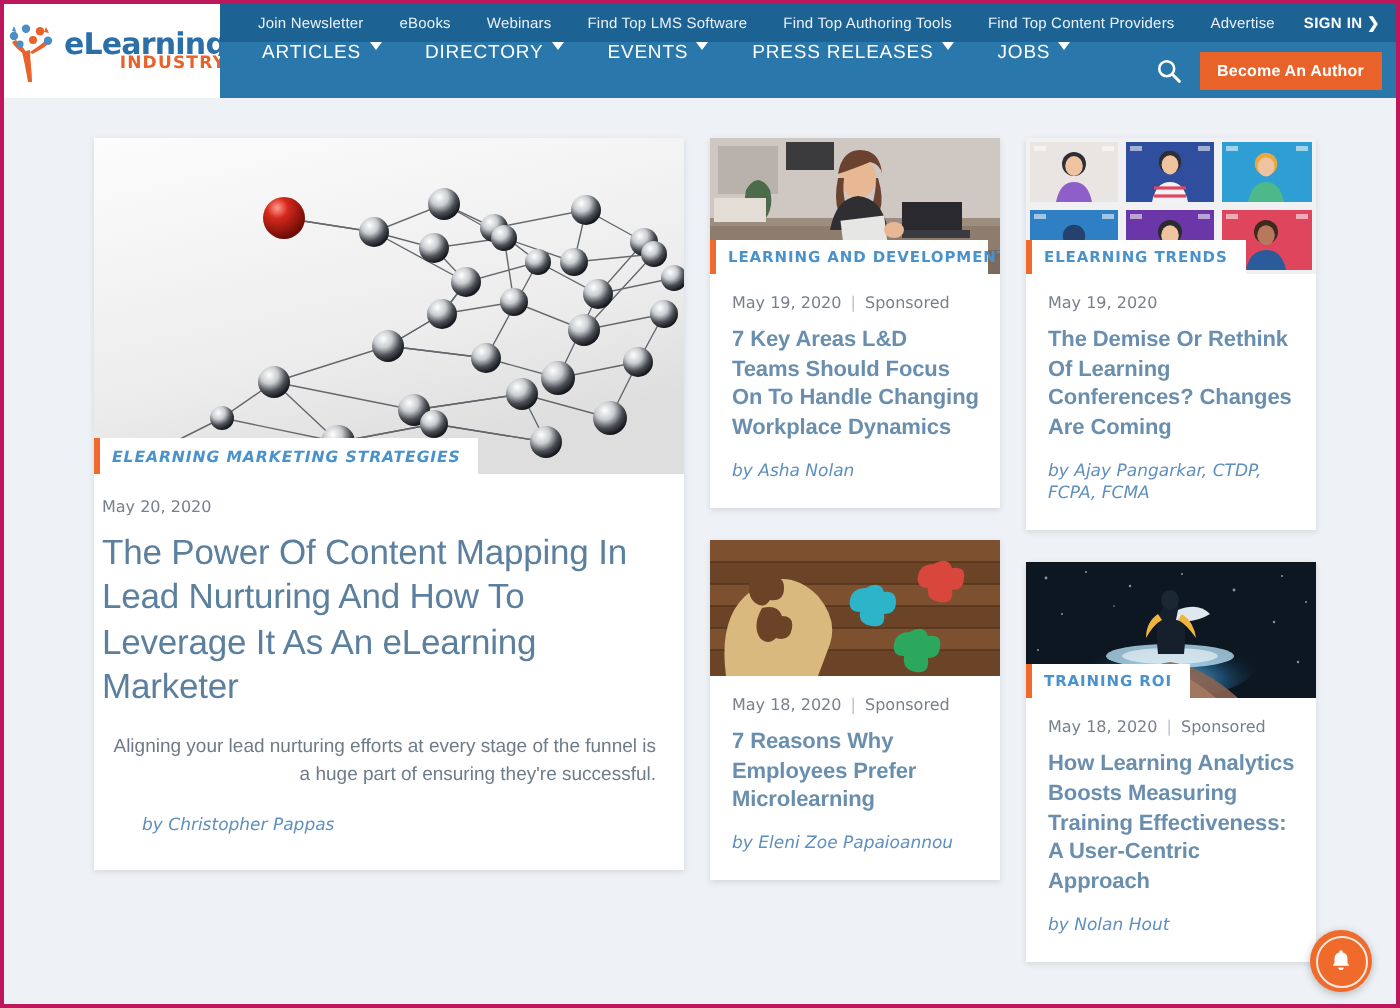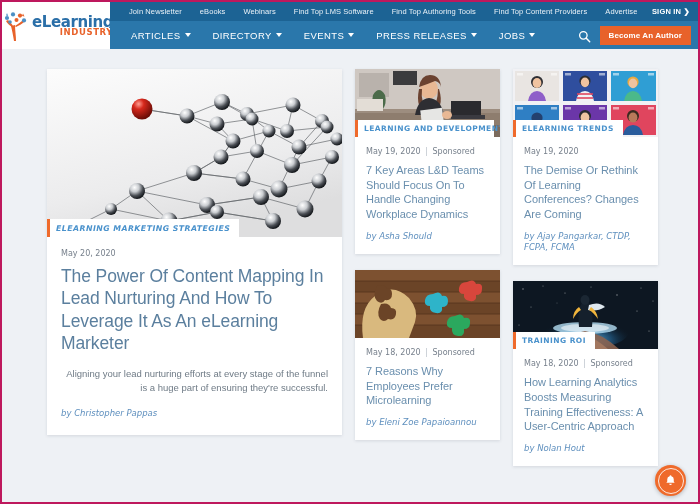--- a/index.html
+++ b/index.html
@@ -49,21 +49,21 @@
     position: absolute; right: 8px; color: #ffffff;
     font-size: 7.5px; font-weight: bold; letter-spacing: 0.2px;
   }
 
   .navbar {
     position: absolute; left: 108px; top: 19px; right: 0; height: 28px;
     background: #2a77ab; display: flex; align-items: center; padding-left: 10px;
   }
   .navbar .nav-item {
     color: #ffffff; font-size: 9.5px; text-decoration: none; padding: 0 11px;
-    letter-spacing: 0.4px; display: flex; align-items: center; gap: 4px;
+    letter-spacing: 0.4px; display: flex; align-items: flex-start; gap: 4px;
     white-space: nowrap; height: 100%;
   }
   .caret {
     width: 0; height: 0; border-left: 3px solid transparent;
     border-right: 3px solid transparent; border-top: 4px solid #ffffff;
     display: inline-block;
   }
   .nav-right { position: absolute; right: 7px; display: flex; align-items: center; gap: 9px; }
   .search-icon { width: 13px; height: 13px; cursor: pointer; }
   .author-btn {
@@ -98,38 +98,38 @@
   .cat-accent { width: 3px; height: 17px; background: #ef6a2b; flex: none; margin-right: 6px; }
   .cat-label {
     font-size: 7.5px; color: #4a92cc; letter-spacing: 0.45px;
     font-weight: bold; white-space: nowrap; text-transform: uppercase;
     font-family: "DejaVu Sans", sans-serif;
   }
   .cat-band-hero { height: 18px; }
   .cat-band-hero .cat-accent { height: 18px; }
   .cat-band-hero .cat-label { font-size: 7.8px; font-style: italic; }
 
-  .body { padding: 12px 14px 15px 14px; }
+  .body { padding: 12px 14px 15px 4px; }
   .body-small { padding: 10px 10px 12px 11px; }
 
   .meta { font-size: 8px; color: #77808c; margin-bottom: 7px; font-family: "DejaVu Sans", sans-serif; }
   .meta .sep { color: #b9c0c9; padding: 0 2px; }
   .meta .sponsored { color: #77808c; }
 
   .title-hero {
     font-size: 17.5px; line-height: 1.28; color: #5b7f9e; font-weight: normal;
     letter-spacing: -0.1px; margin-bottom: 12px;
   }
   .excerpt { font-size: 9.5px; line-height: 1.5; color: #6f7b86; margin-bottom: 13px; text-align: right; }
   .byline { font-size: 8.5px; color: #5e8fbe; font-style: italic; line-height: 1.35;
     font-family: "DejaVu Sans", sans-serif; }
-  .byline-hero { font-size: 8.5px; }
+  .byline-hero { font-size: 8.5px; margin-left: 20px; }
 
   .title-small {
-    font-size: 11px; line-height: 1.33; color: #6a8fae; font-weight: normal;
+    font-size: 11px; line-height: 1.33; color: #6a8fae; font-weight: bold;
     margin-bottom: 9px; letter-spacing: -0.05px;
   }
 
   
   .art-network { width: 100%; height: 100%; background: linear-gradient(160deg,#fbfbfb 0%,#ededed 60%,#e2e2e2 100%); }
   .art-desk { width: 100%; height: 100%; }
   .art-video { width: 100%; height: 100%; }
   .art-puzzle { width: 100%; height: 100%; }
   .art-space { width: 100%; height: 100%; }
 
@@ -346,21 +346,21 @@
               <span class="cat-label">LEARNING AND DEVELOPMENT</span>
             </div>
           </div>
           <div class="body body-small">
             <div class="meta">
               <span>May 19, 2020</span>
               <span class="sep">|</span>
               <span class="sponsored">Sponsored</span>
             </div>
             <h3 class="title-small">7 Key Areas L&amp;D Teams Should Focus On To Handle Changing Workplace Dynamics</h3>
-            <div class="byline">by Asha Should</div>
+            <div class="byline">by Asha Nolan</div>
           </div>
         </div>
 
         <div class="card">
           <div class="thumb thumb-small">
             <div class="art-puzzle">
               <svg viewBox="0 0 145 68" width="100%" height="100%" preserveAspectRatio="none">
                 <rect width="145" height="68" fill="#6b4427"></rect>
                 <g fill="#7d5130">
                   <rect x="0" y="0" width="145" height="11"></rect>

